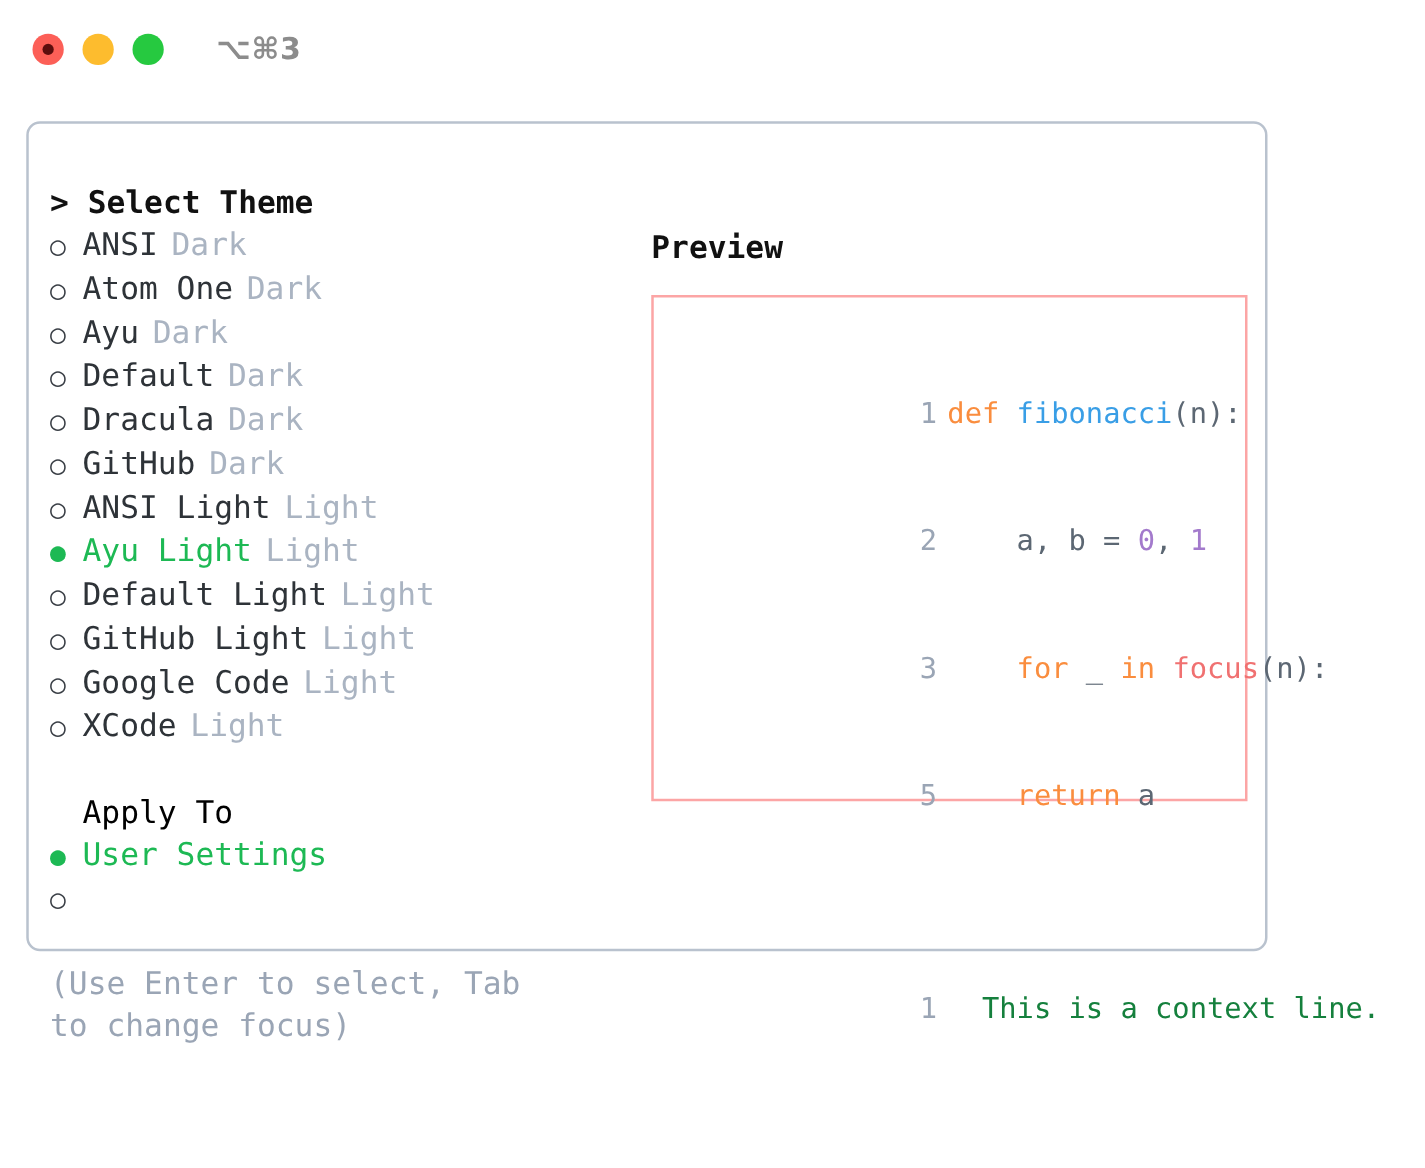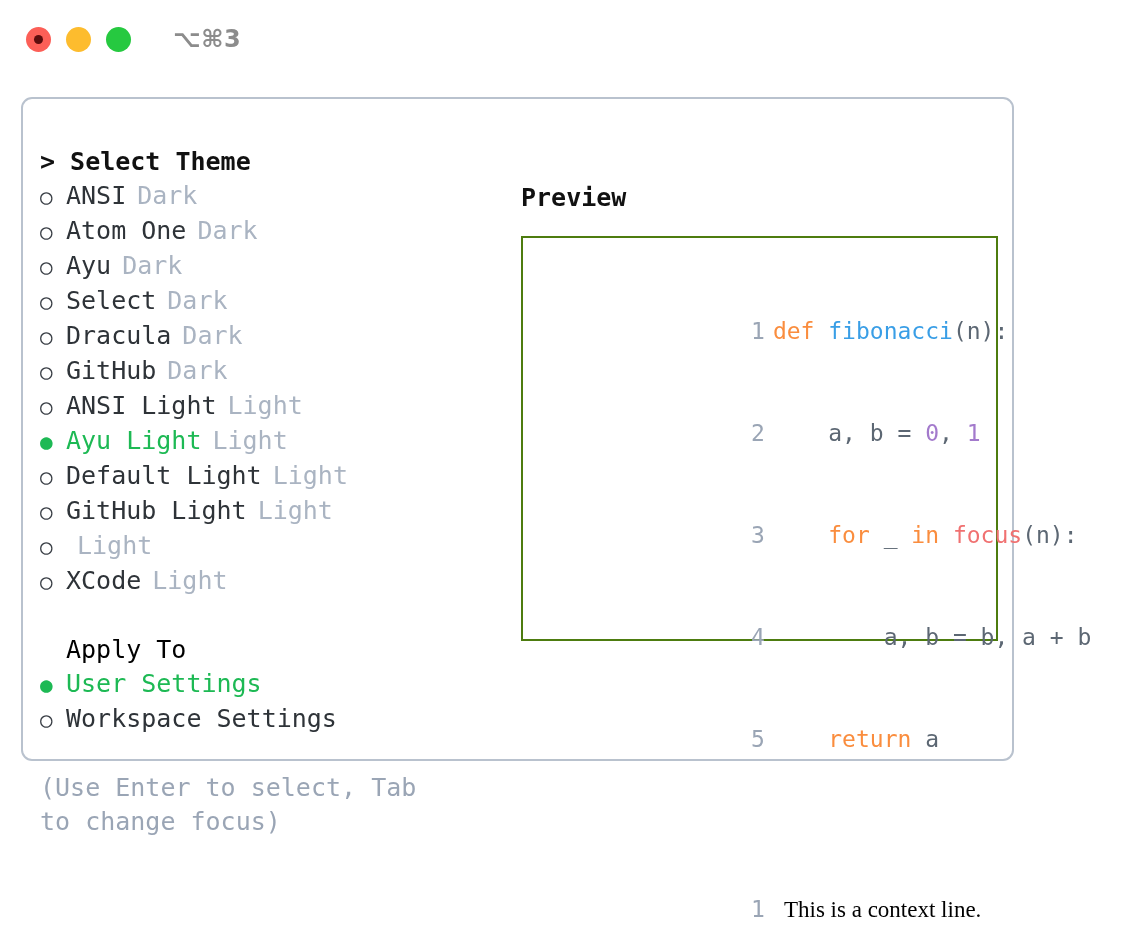--- a/index.html
+++ b/index.html
@@ -136,24 +136,24 @@
     font-size: 25px;
     font-weight: bold;
     color: #111111;
     line-height: 34px;
     padding-bottom: 21px;
     margin-top: 36px;
   }
   .preview-box {
     width: 477px;
     height: 405px;
-    border: 2px solid #4d7c0f;
+    border: 2px solid #fca5a5;
     box-sizing: border-box;
     background: #ffffff;
-    padding: 42px 0 0 34px;
+    padding: 42px 0 0 19px;
   }
   .code-line {
     font-size: 23px;
     line-height: 34px;
     white-space: pre;
     color: #5c6773;
   }
   .lnum {
     color: #9aa5b5;
     display: inline-block;
@@ -161,21 +161,21 @@
   }
   .blank-line { height: 34px; }
 
   .tok-kw    { color: #fa8d3e; }
   .tok-fn    { color: #399ee6; }
   .tok-num   { color: #a37acc; }
   .tok-call  { color: #f07171; }
   .tok-plain { color: #5c6773; }
   .tok-punc  { color: #5c6773; }
 
-  .diff-ctx { color: #000000; font-family: Liberation Serif, serif; }
+  .diff-ctx { color: #15803d; }
 </style>
 </head>
 <body>
 
 <div class="window">
 
   <div class="titlebar">
     <div class="lights">
       <div class="light red">
         <div class="rec-dot"></div>
@@ -204,21 +204,21 @@
             <span class="opt-label">Atom One</span>
             <span class="opt-tag">Dark</span>
           </div>
           <div class="opt-row">
             <span class="marker">○</span>
             <span class="opt-label">Ayu</span>
             <span class="opt-tag">Dark</span>
           </div>
           <div class="opt-row">
             <span class="marker">○</span>
-            <span class="opt-label">Select</span>
+            <span class="opt-label">Default</span>
             <span class="opt-tag">Dark</span>
           </div>
           <div class="opt-row">
             <span class="marker">○</span>
             <span class="opt-label">Dracula</span>
             <span class="opt-tag">Dark</span>
           </div>
           <div class="opt-row">
             <span class="marker">○</span>
             <span class="opt-label">GitHub</span>
@@ -239,64 +239,61 @@
             <span class="opt-label">Default Light</span>
             <span class="opt-tag">Light</span>
           </div>
           <div class="opt-row">
             <span class="marker">○</span>
             <span class="opt-label">GitHub Light</span>
             <span class="opt-tag">Light</span>
           </div>
           <div class="opt-row">
             <span class="marker">○</span>
+            <span class="opt-label">Google Code</span>
             <span class="opt-tag">Light</span>
           </div>
           <div class="opt-row">
             <span class="marker">○</span>
             <span class="opt-label">XCode</span>
             <span class="opt-tag">Light</span>
           </div>
         </div>
 
         <div class="spacer-lg"></div>
 
         <div class="group-head">Apply To</div>
 
         <div>
           <div class="opt-row selected">
             <span class="marker">●</span>
             <span class="opt-label">User Settings</span>
           </div>
           <div class="opt-row">
             <span class="marker">○</span>
-            <span class="opt-label">Workspace Settings</span>
           </div>
         </div>
 
         <div class="hint">(Use Enter to select, Tab to change focus)</div>
       </div>
 
       <div class="col-right">
         <div class="preview-head">Preview</div>
 
         <div class="preview-box">
 
           <div>
             <div class="code-line">
               <span class="lnum">1</span><span class="tok-kw">def </span><span class="tok-fn">fibonacci</span><span class="tok-punc">(n):</span>
             </div>
             <div class="code-line">
               <span class="lnum">2</span><span class="tok-plain">    a, b = </span><span class="tok-num">0</span><span class="tok-plain">, </span><span class="tok-num">1</span>
             </div>
             <div class="code-line">
               <span class="lnum">3</span><span class="tok-plain">    </span><span class="tok-kw">for</span><span class="tok-plain"> _ </span><span class="tok-kw">in</span><span class="tok-plain"> </span><span class="tok-call">focus</span><span class="tok-punc">(n):</span>
-            </div>
-            <div class="code-line">
-              <span class="lnum">4</span><span class="tok-plain">        a, b = b, a + b</span>
             </div>
             <div class="code-line">
               <span class="lnum">5</span><span class="tok-plain">    </span><span class="tok-kw">return</span><span class="tok-plain"> a</span>
             </div>
           </div>
 
           <div class="blank-line"></div>
           <div class="blank-line"></div>
 
           <div>

